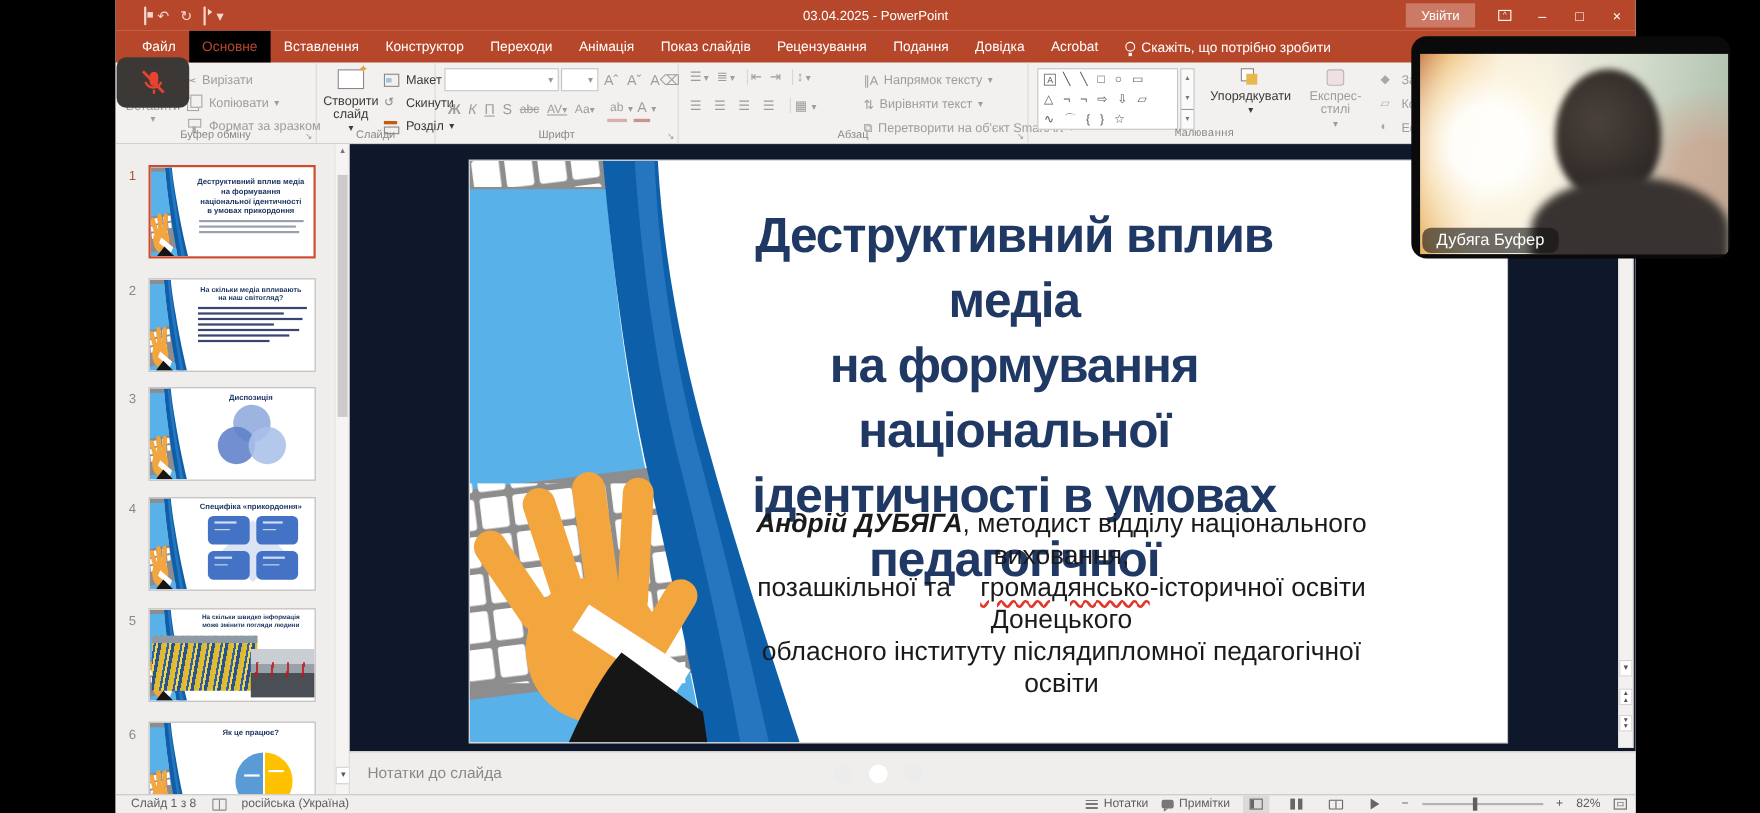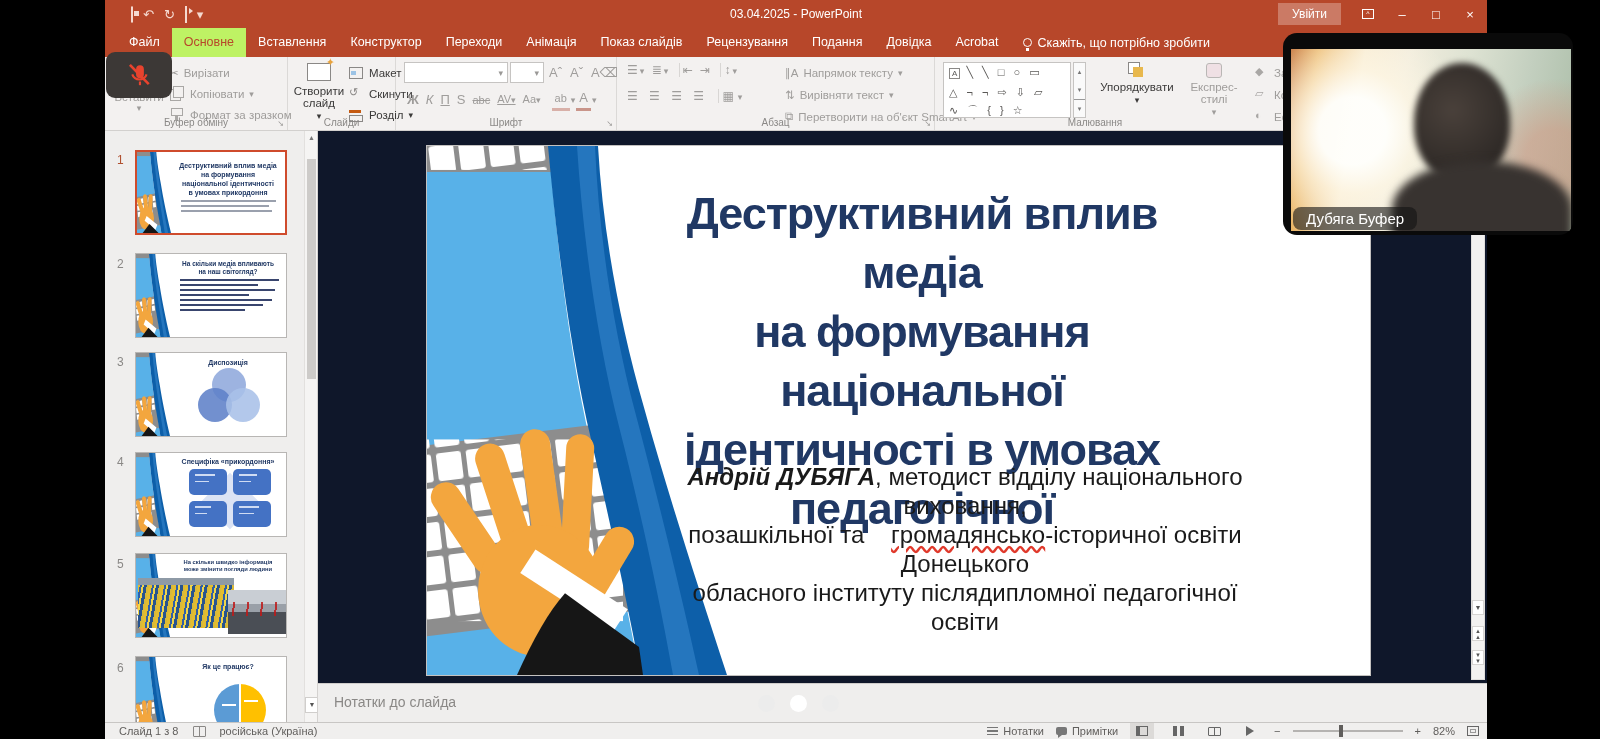--- a/index.html
+++ b/index.html
@@ -24,21 +24,21 @@
   .win-title { position:absolute; left:50%; transform:translateX(-50%); font-size:12px; color:#fff; white-space:nowrap; }
   .tb-right { position:absolute; right:0; top:0; height:28px; display:flex; align-items:center; }
   .signin { background:rgba(255,255,255,.28); color:#fff; font-size:12px; padding:4px 14px; margin-right:10px; }
   .winctl { width:34px; height:28px; display:flex; align-items:center; justify-content:center; color:#fff; font-size:13px; }
   .ic-ribopt { width:12px; height:10px; border:1.2px solid #fff; position:relative; font-size:7px; text-align:center; line-height:8px; }
 
   
   .tabrow { position:absolute; left:0; top:28px; width:100%; height:29px; background:#b7472a;
             display:flex; align-items:stretch; padding-left:12px; }
   .tab { color:#fff; font-size:12.5px; line-height:29px; padding:0 12px; white-space:nowrap; }
-  .tab.active { background:#bef264; color:#b7472a; }
+  .tab.active { background:#000000; color:#b7472a; }
   .tellme { display:flex; align-items:center; gap:6px; color:#fff; font-size:12.5px; padding:0 12px; white-space:nowrap; }
   .bulb { width:9px; height:9px; border:1.4px solid #fff; border-radius:50%; position:relative; }
   .bulb:after { content:""; position:absolute; left:2px; top:9px; width:3px; height:3px; background:#fff; }
 
   
   .ribbon { position:absolute; left:0; top:57px; width:100%; height:74px; background:#f3f1f0;
             border-bottom:1px solid #d2d0ce; }
   .rgroup { position:absolute; top:0; height:73px; border-right:1px solid #dbd9d7; }
   .glabel { position:absolute; bottom:2px; left:0; width:100%; text-align:center; font-size:10px; color:#8a8886; }
   .launcher { position:absolute; bottom:2px; right:3px; font-size:8px; color:#9a9896; }
@@ -424,21 +424,21 @@
           </div>
           <div class="rsmall dis">
             <span class="ic16 ic-outl"></span>
             <span>Контур фігур</span>
           </div>
           <div class="rsmall dis">
             <span class="ic16 ic-effx"></span>
             <span>Ефекти для фігур</span>
           </div>
         </div>
-        <div class="glabel" style="width:320px;">Малювання</div>
+        <div class="glabel" style="width:320px;font-family:Liberation Mono, monospace;">Малювання</div>
       </div>
     </div>
 
     <div class="mainrow">
 
       <div class="thumbs">
         <span class="tnum" style="top:22px;color:#b0502f;">1</span>
         <div class="thumb selected" style="top:19px;">
           <svg class="mini-art" preserveAspectRatio="none">
               <use href="#mini-art"></use>

